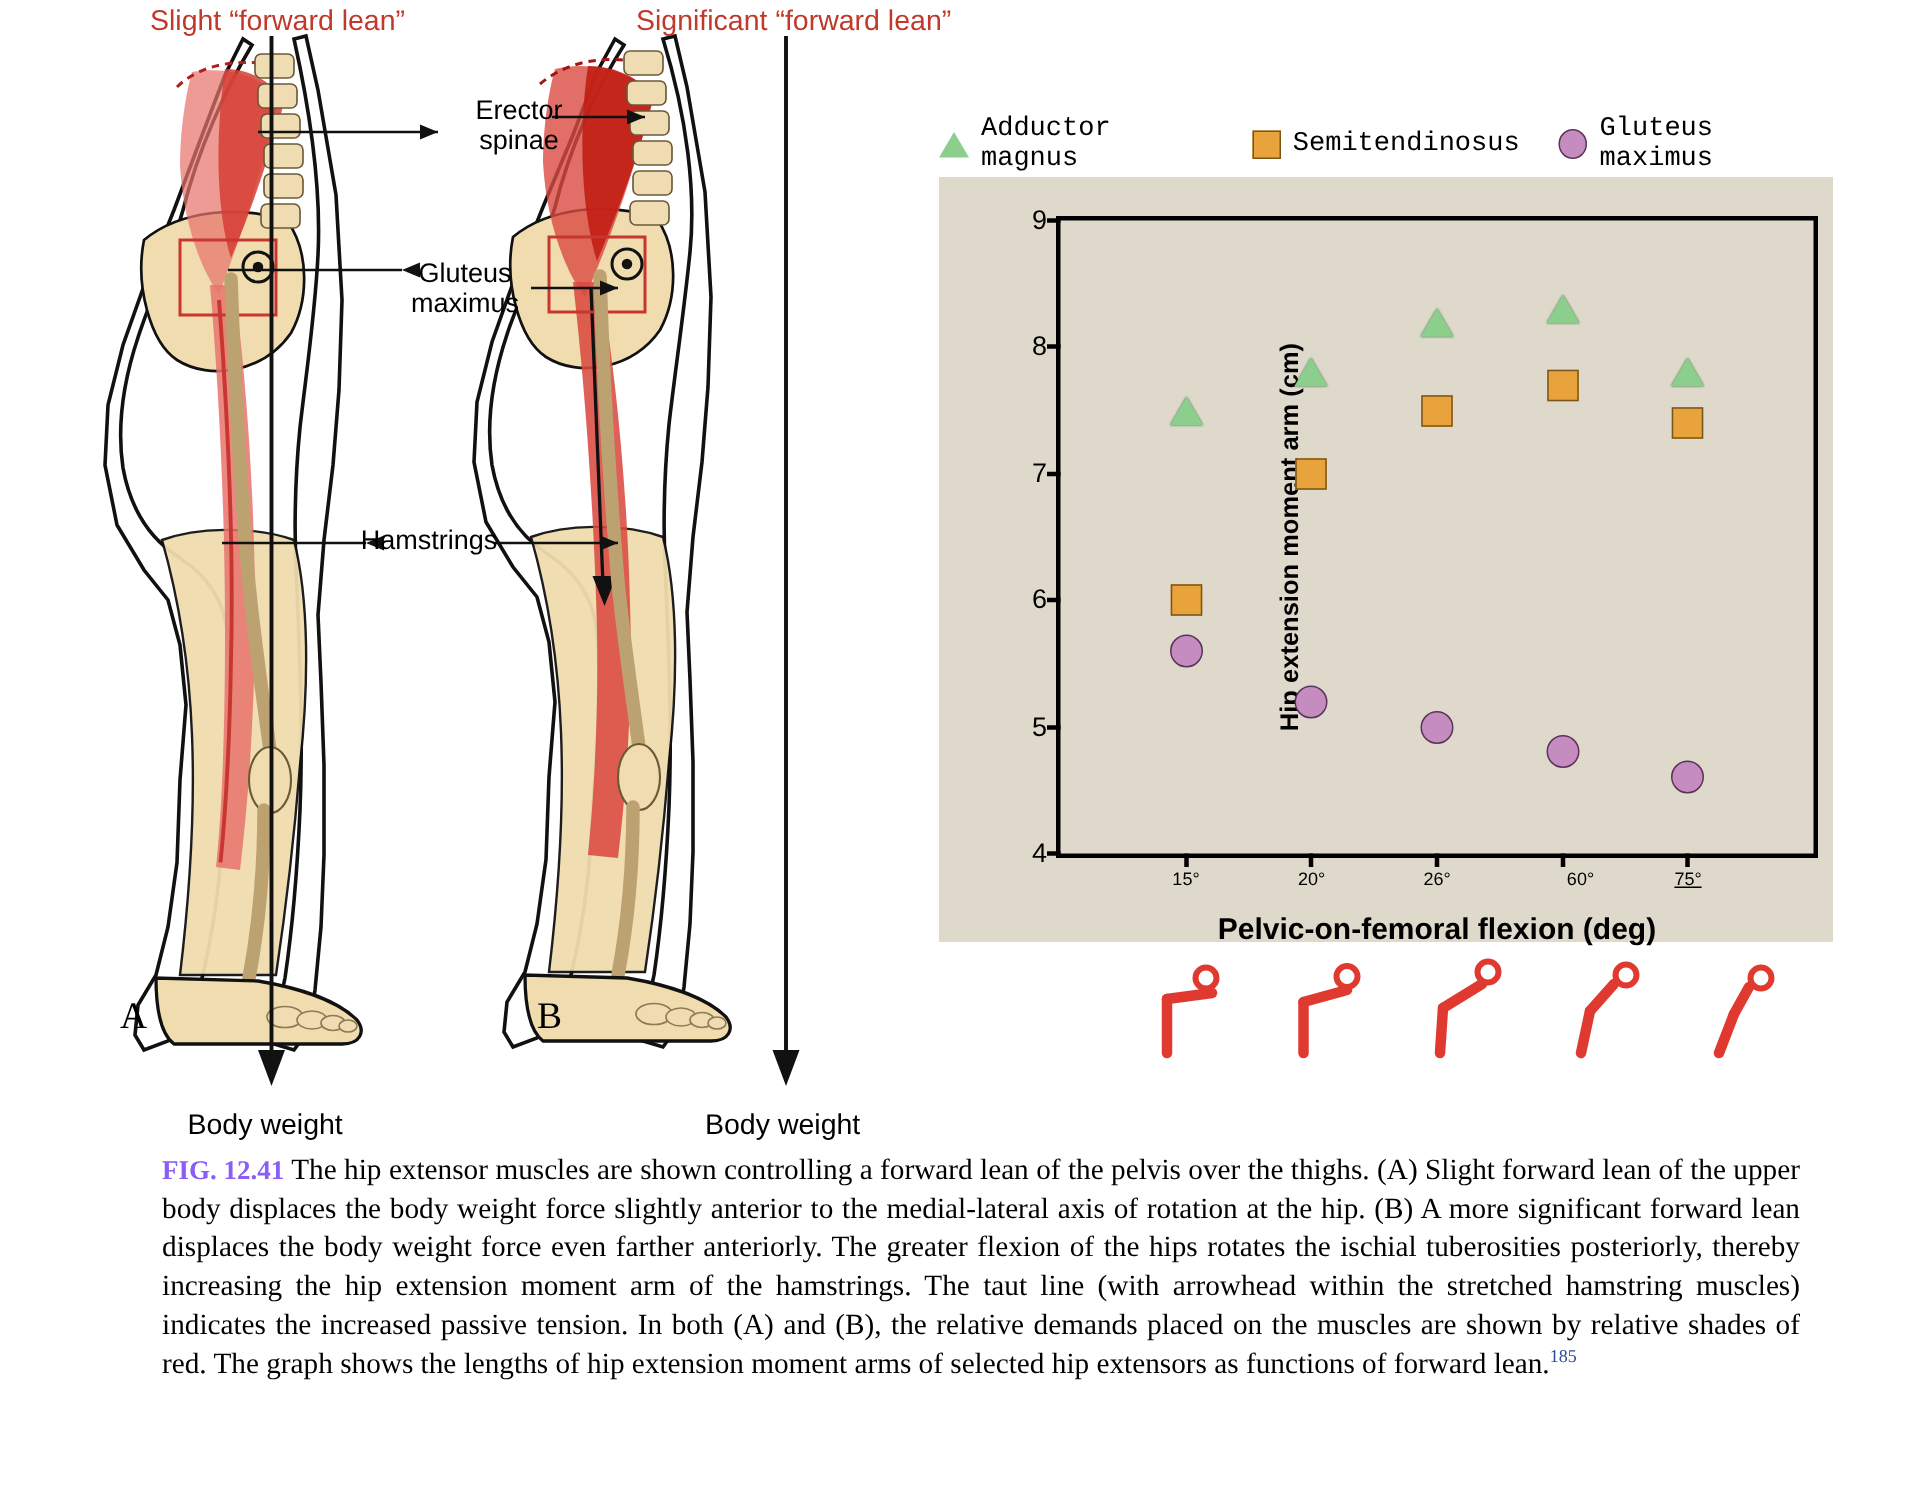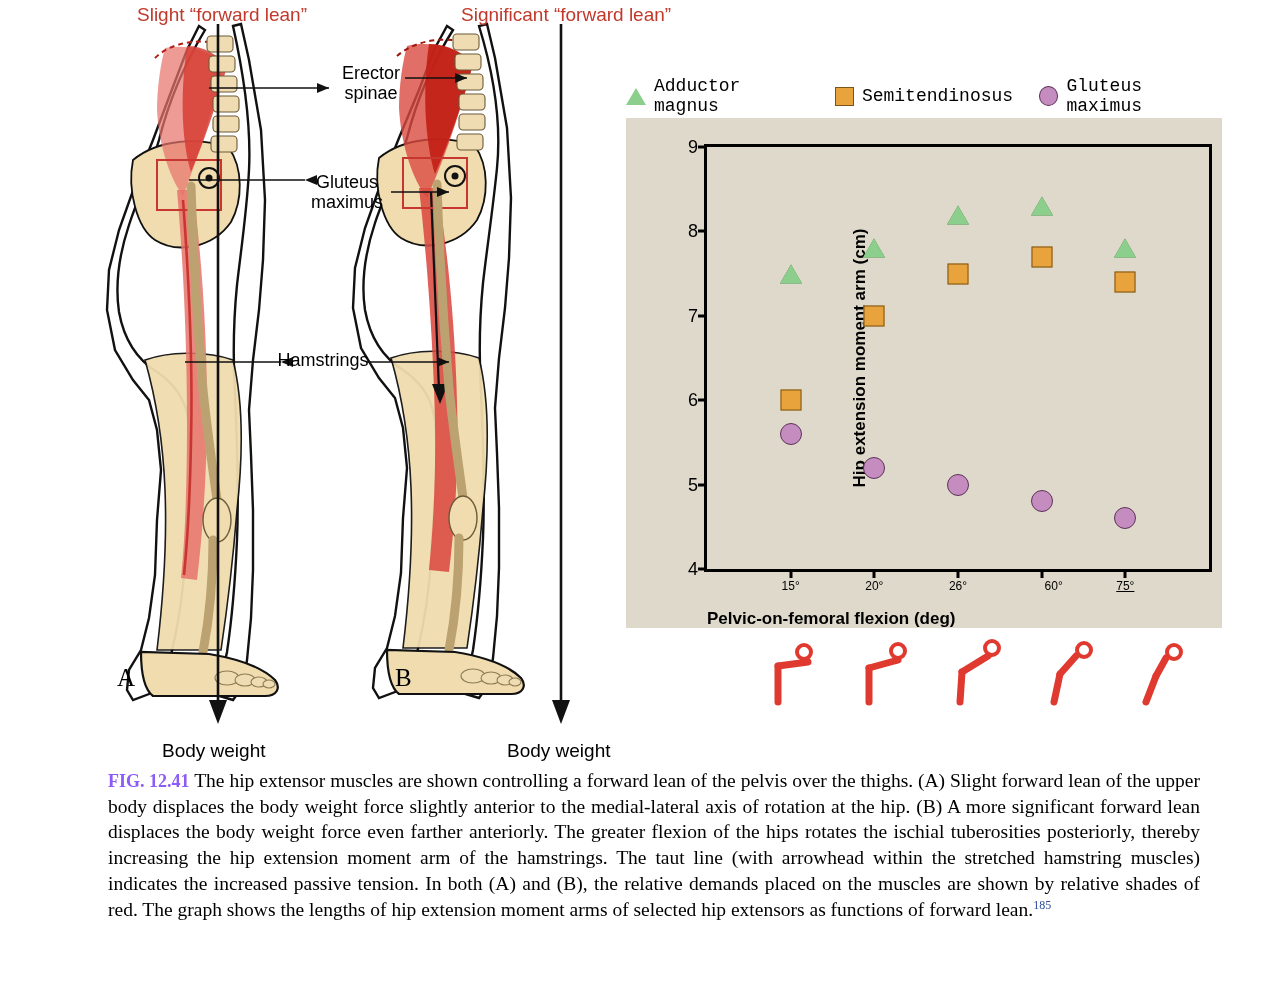--- a/index.html
+++ b/index.html
@@ -6,21 +6,21 @@
   body{
     width:1280px;height:1000px;
     background:#ffffff;
     font-family:"Liberation Sans", sans-serif;
     position:relative;
     overflow:hidden;
   }
   .fig{position:absolute;left:0;top:0;width:1280px;height:1000px;}
 
   
-  .anat{position:absolute;left:0;top:0;width:620px;height:770px;margin-left:37px;}
+  .anat{position:absolute;left:0;top:0;width:620px;height:770px;}
   .lean-label{
     position:absolute;color:#c0392b;font-size:19px;
     font-family:"Liberation Sans", sans-serif;white-space:nowrap;
   }
   .panel-letter{
     position:absolute;font-size:25px;color:#000;font-family:"Liberation Serif",serif;
   }
   .bw-label{position:absolute;font-size:19px;color:#000;white-space:nowrap;}
   .callout{position:absolute;font-size:18px;color:#000;line-height:1.12;white-space:pre-line;text-align:center;}
 
@@ -40,22 +40,22 @@
     font-size:17px;font-weight:bold;color:#000;
   }
   .ytick{position:absolute;right:100%;margin-right:9px;font-size:18px;color:#000;
          transform:translateY(-50%);}
   .ytickmark{position:absolute;right:100%;width:9px;height:3px;background:#000;
              transform:translateY(-50%);}
   .xtick{position:absolute;top:100%;margin-top:10px;font-size:12px;color:#000;
          transform:translateX(-50%);}
   .xtickmark{position:absolute;top:100%;height:9px;width:3px;background:#000;
              transform:translateX(-50%);}
-  .xlab{position:absolute;left:0;width:502px;top:calc(100% + 40px);
-        font-size:17px;font-weight:bold;color:#000;}
+  .xlab{position:absolute;left:0;width:502px;top:calc(100% + 40px);text-align:center;
+        font-size:20px;font-weight:bold;color:#000;}
 
   .pt{position:absolute;transform:translate(-50%,-50%);}
   .pt-tri{width:0;height:0;border-left:11px solid transparent;border-right:11px solid transparent;
           border-bottom:19px solid #8ccf8c;filter:drop-shadow(0 0 0 #000);}
   .pt-tri::after{content:"";}
   .pt-sq{width:19px;height:19px;background:#e8a33d;border:1.5px solid #7a5418;}
   .pt-ci{width:20px;height:20px;border-radius:50%;background:#c58cc0;border:1.5px solid #5c3358;}
 
   .tri-legend{width:0;height:0;border-left:10px solid transparent;border-right:10px solid transparent;border-bottom:17px solid #8ccf8c;}
   .sq-legend{width:17px;height:17px;background:#e8a33d;border:1.5px solid #7a5418;}
@@ -222,21 +222,21 @@
         <line x1="330" y1="362" x2="412" y2="362"></line>
       </g>
       <polygon points="430,78 418,73 418,83" fill="#111"></polygon>
       <polygon points="412,192 400,187 400,197" fill="#111"></polygon>
       <polygon points="412,362 400,357 400,367" fill="#111"></polygon>
       <polygon points="244,362 256,357 256,367" fill="#111"></polygon>
       <polygon points="268,180 280,175 280,185" fill="#111"></polygon>
       <polygon points="292,88 280,83 280,93" fill="#111"></polygon>
     </svg>
 
-    <div class="callout" style="left:284px;top:63px;width:100px;">Erector
+    <div class="callout" style="left:296px;top:63px;width:100px;">Erector
 spinae</div>
     <div class="callout" style="left:258px;top:172px;width:104px;">Gluteus
 maximus</div>
     <div class="callout" style="left:230px;top:350px;width:112px;">Hamstrings</div>
 
     <div class="panel-letter" style="left:80px;top:664px;">A</div>
     <div class="panel-letter" style="left:358px;top:664px;">B</div>
 
     <div class="bw-label" style="left:125px;top:740px;">Body weight</div>
     <div class="bw-label" style="left:470px;top:740px;">Body weight</div>

